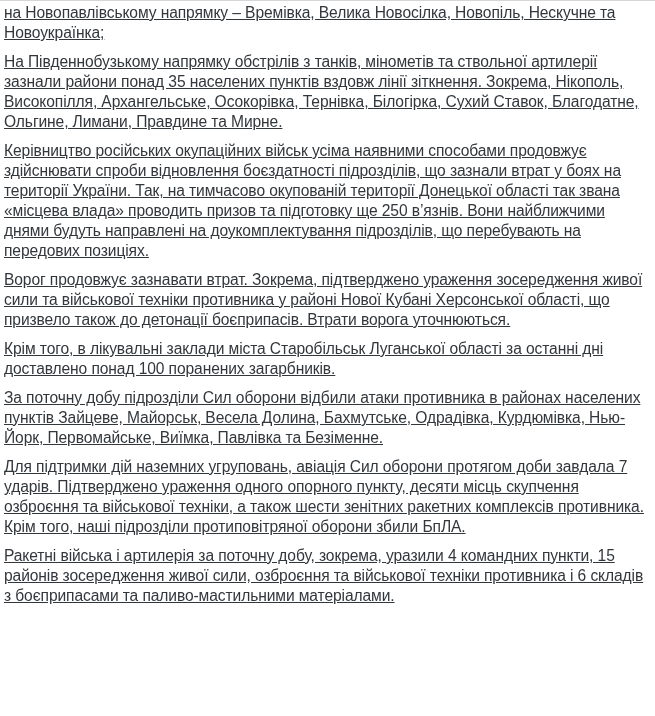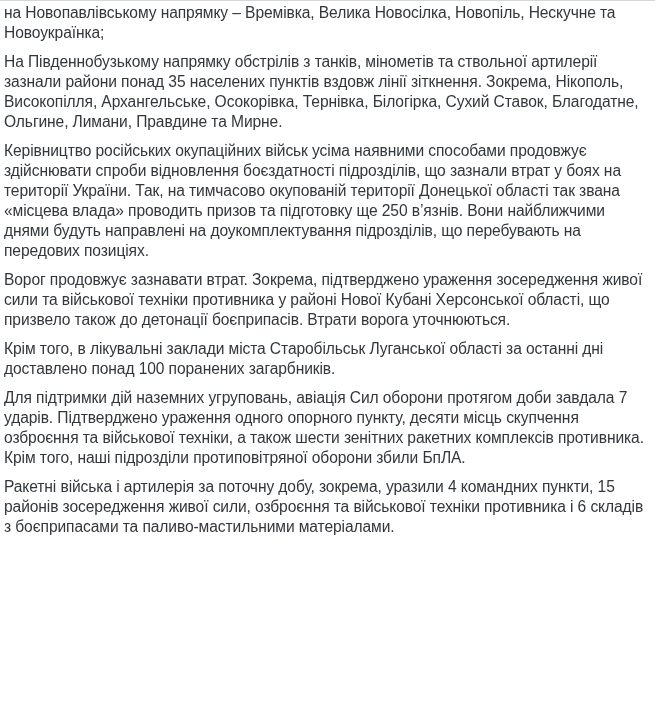--- a/index.html
+++ b/index.html
@@ -23,28 +23,30 @@
     padding: 2px 8px 0 4px;
     color: #32373c;
     font-size: 15.6px;
     line-height: 20px;
     letter-spacing: -0.1px;
   }
   .post p {
     margin: 0 0 9px 0;
     text-align: left;
     word-spacing: normal;
+    text-decoration: underline;
   }
 </style>
 </head>
 <body>
 
 <div class="top-rule"></div>
 
 <main class="post">
   <p>на Новопавлівському напрямку – Времівка, Велика Новосілка, Новопіль, Нескучне та Новоукраїнка;</p>
   <p>На Південнобузькому напрямку обстрілів з танків, мінометів та ствольної артилерії зазнали райони понад 35 населених пунктів вздовж лінії зіткнення. Зокрема, Нікополь, Високопілля, Архангельське, Осокорівка, Тернівка, Білогірка, Сухий Ставок, Благодатне, Ольгине, Лимани, Правдине та Мирне.</p>
   <p>Керівництво російських окупаційних військ усіма наявними способами продовжує здійснювати спроби відновлення боєздатності підрозділів, що зазнали втрат у боях на території України. Так, на тимчасово окупованій території Донецької області так звана «місцева влада» проводить призов та підготовку ще 250 в’язнів. Вони найближчими днями будуть направлені на доукомплектування підрозділів, що перебувають на передових позиціях.</p>
   <p>Ворог продовжує зазнавати втрат. Зокрема, підтверджено ураження зосередження живої сили та військової техніки противника у районі Нової Кубані Херсонської області, що призвело також до детонації боєприпасів. Втрати ворога уточнюються.</p>
   <p>Крім того, в лікувальні заклади міста Старобільськ Луганської області за останні дні доставлено понад 100 поранених загарбників.</p>
+  <p>За поточну добу підрозділи Сил оборони відбили атаки противника в районах населених пунктів Зайцеве, Майорськ, Весела Долина, Бахмутське, Одрадівка, Курдюмівка, Нью-Йорк, Первомайське, Виїмка, Павлівка та Безіменне.</p>
   <p>Для підтримки дій наземних угруповань, авіація Сил оборони протягом доби завдала 7 ударів. Підтверджено ураження одного опорного пункту, десяти місць скупчення озброєння та військової техніки, а також шести зенітних ракетних комплексів противника. Крім того, наші підрозділи протиповітряної оборони збили БпЛА.</p>
   <p>Ракетні війська і артилерія за поточну добу, зокрема, уразили 4 командних пункти, 15 районів зосередження живої сили, озброєння та військової техніки противника і 6 складів з боєприпасами та паливо-мастильними матеріалами.</p>
 </main>
 
 </body></html>

